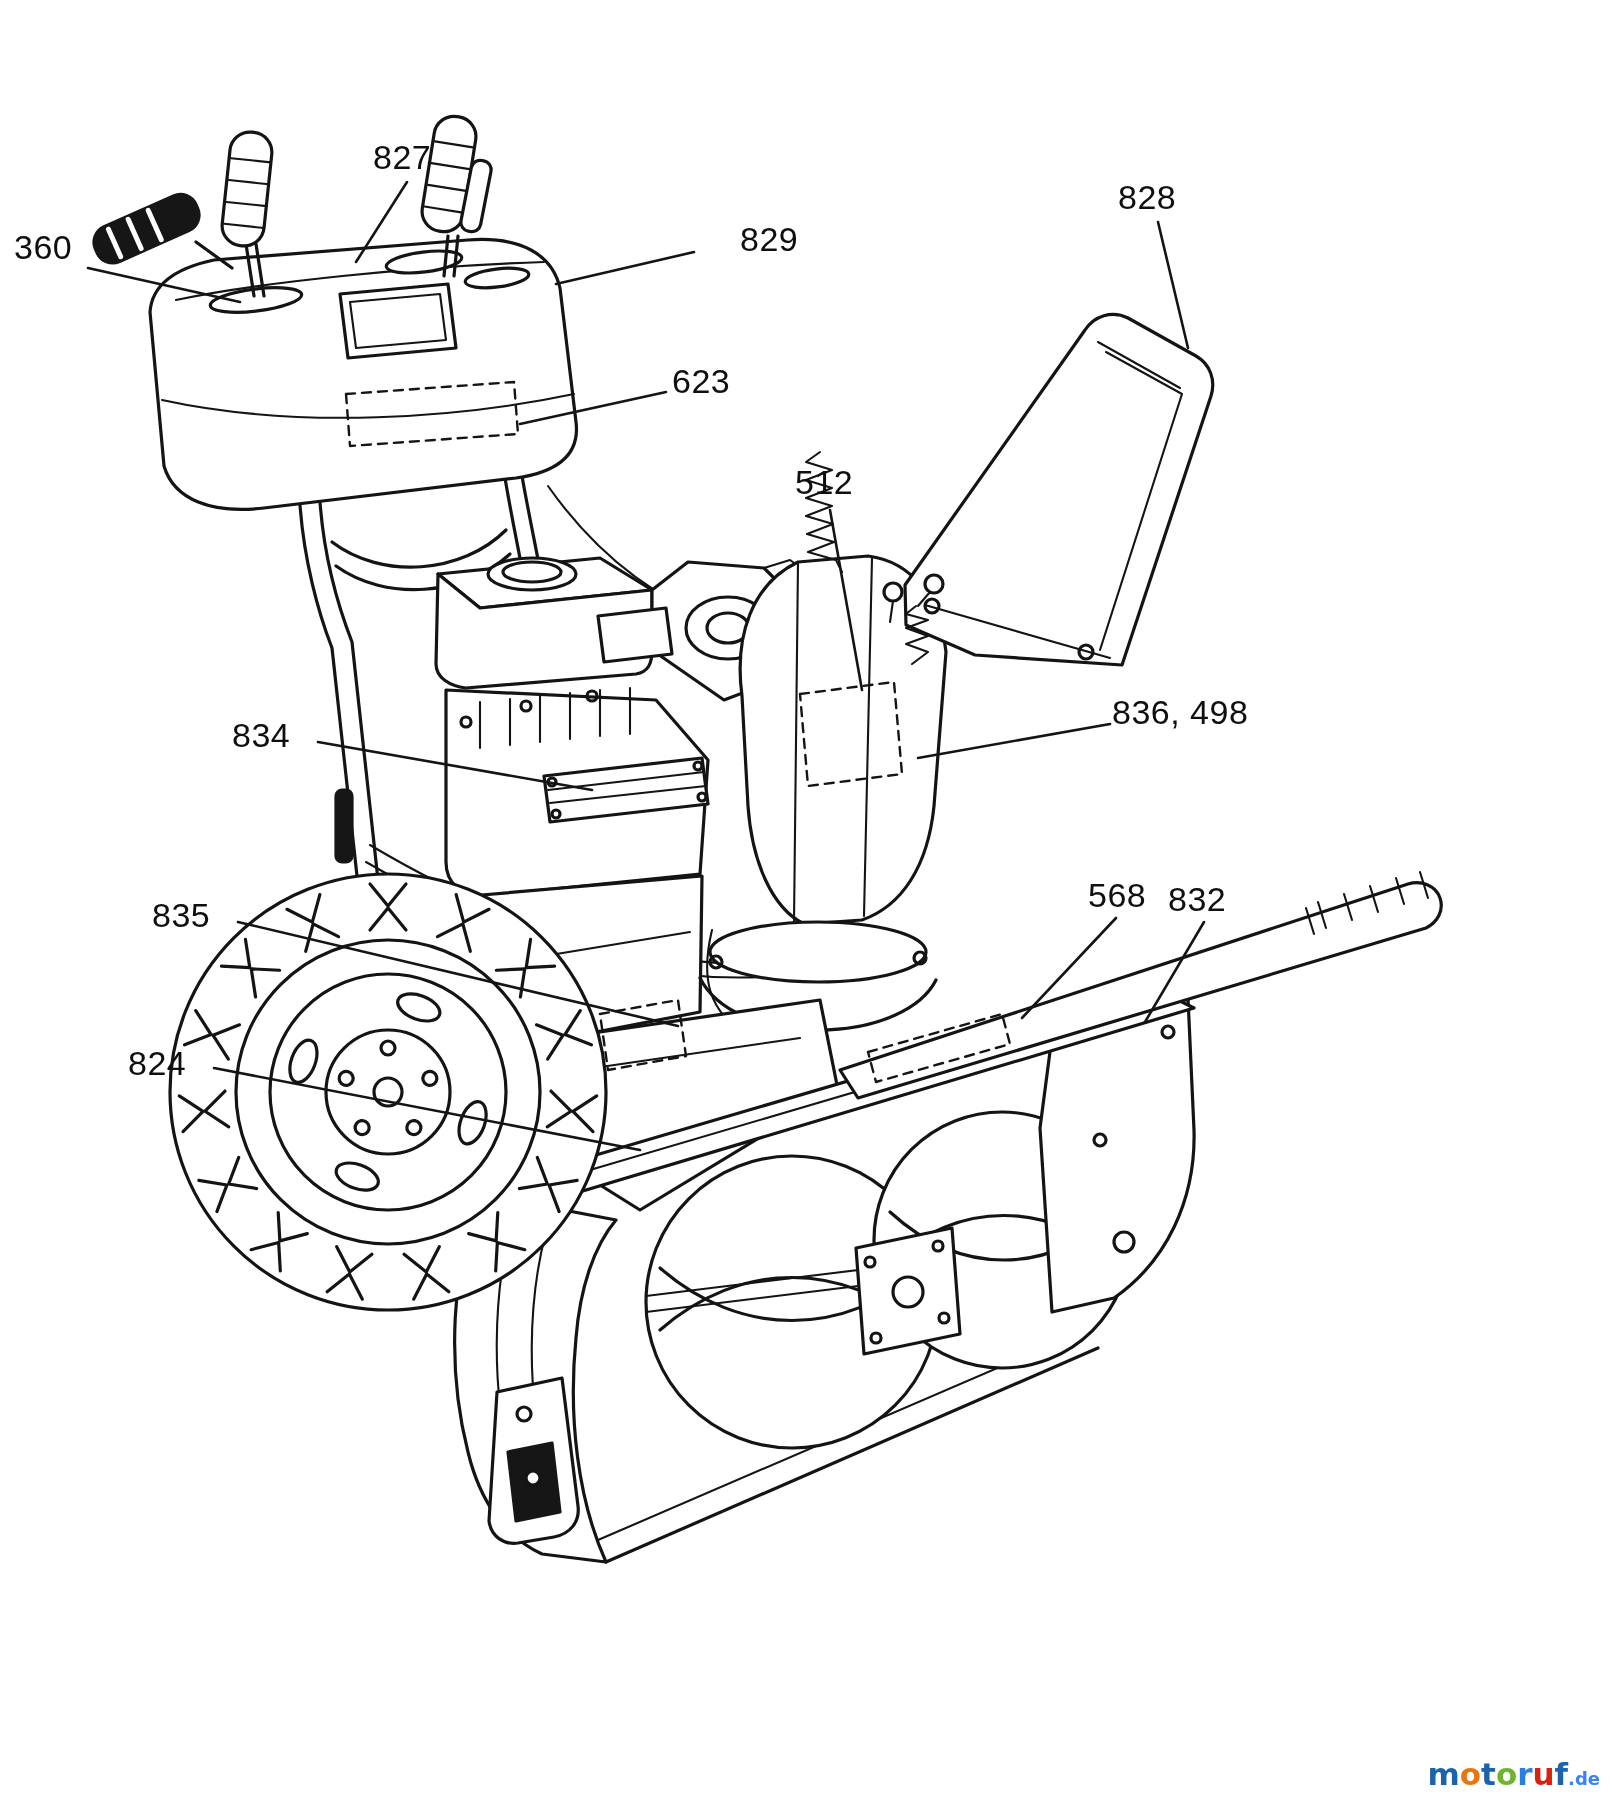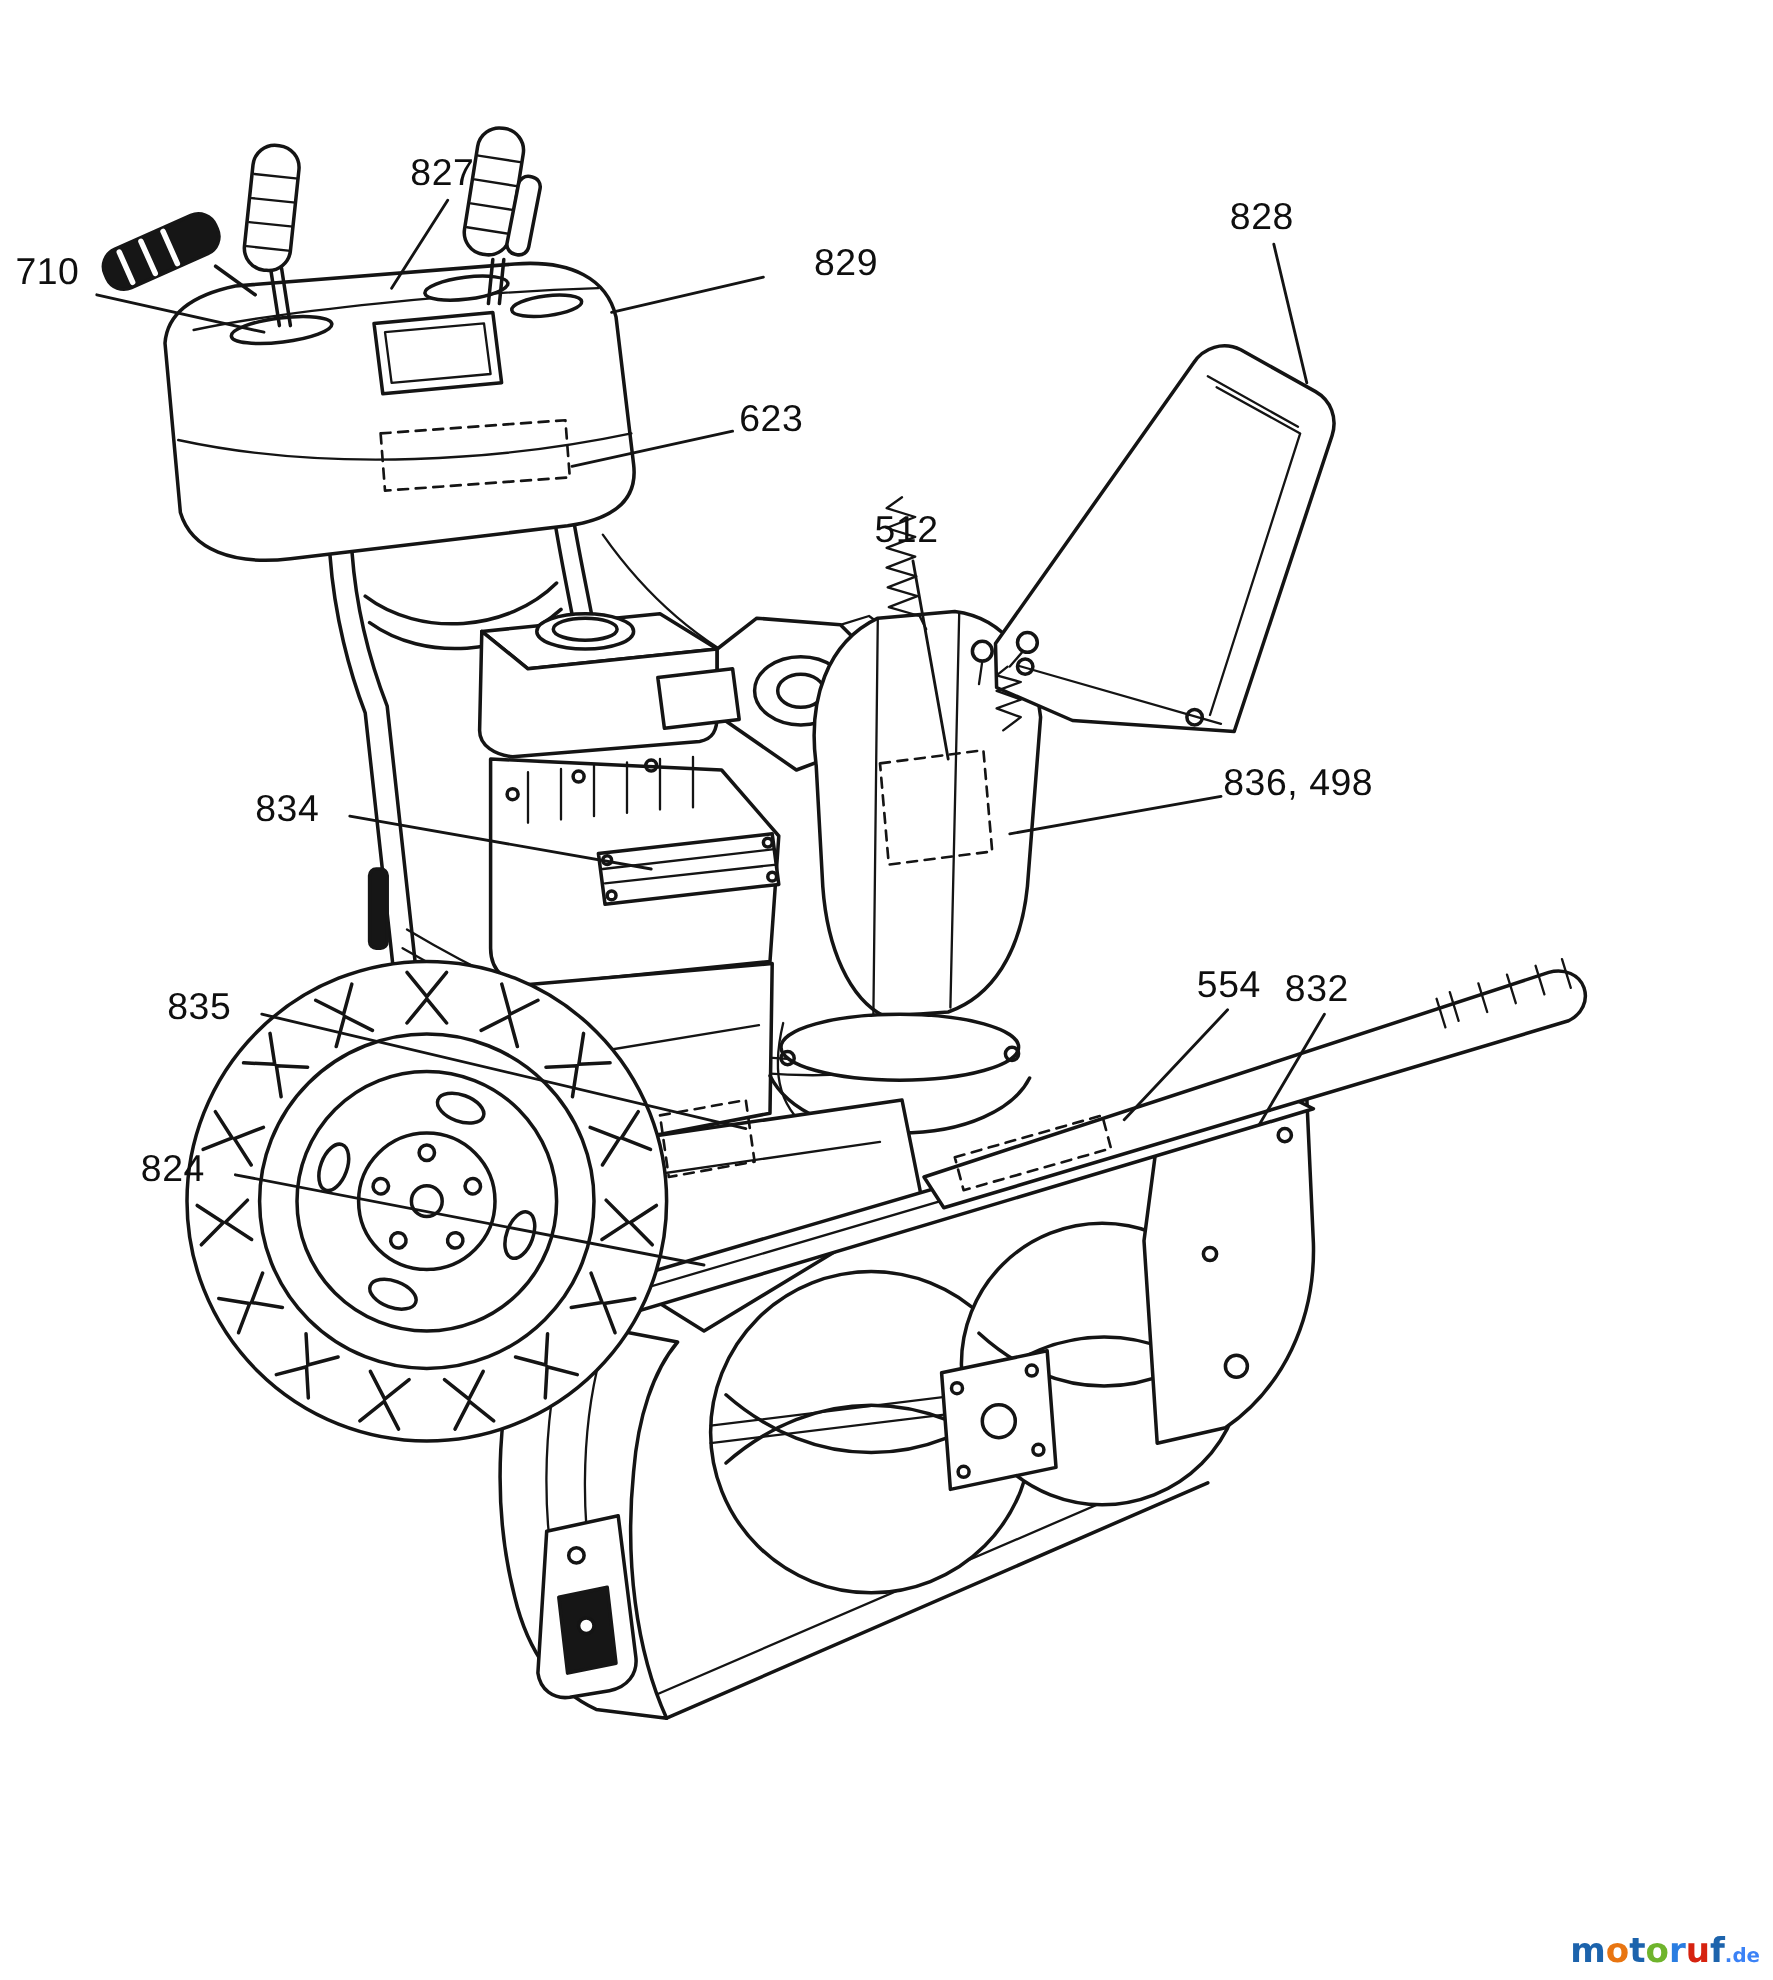--- a/index.html
+++ b/index.html
@@ -231,27 +231,27 @@
       <path class="leader" d="M238,922 L678,1026"></path>
       <path class="leader" d="M1116,918 L1022,1018"></path>
       <path class="leader" d="M1204,922 L1145,1022"></path>
       <path class="leader" d="M214,1068 L640,1150"></path>
     </g>
   </svg>
 
   <div class="callout" style="left:373px;top:138px">827</div>
   <div class="callout" style="left:1118px;top:178px">828</div>
   <div class="callout" style="left:740px;top:220px">829</div>
-  <div class="callout" style="left:14px;top:228px">710</div>
+  <div class="callout" style="left:14px;top:228px">360</div>
   <div class="callout" style="left:672px;top:362px">623</div>
   <div class="callout" style="left:795px;top:463px">512</div>
   <div class="callout" style="left:1112px;top:693px">836, 498</div>
   <div class="callout" style="left:232px;top:716px">834</div>
   <div class="callout" style="left:152px;top:896px">835</div>
-  <div class="callout" style="left:1088px;top:876px">554</div>
+  <div class="callout" style="left:1088px;top:876px">568</div>
   <div class="callout" style="left:1168px;top:880px">832</div>
   <div class="callout" style="left:128px;top:1044px">824</div>
 
   <div class="logo">
     <span style="color: rgb(28, 99, 172);">m</span><span style="color: rgb(232, 117, 17);">o</span><span style="color: rgb(28, 99, 172);">t</span><span style="color: rgb(111, 180, 44);">o</span><span style="color: rgb(42, 125, 225);">r</span><span style="color: rgb(214, 35, 16);">u</span><span style="color: rgb(28, 99, 172);">f</span><span class="tld" style="color: #3b82f6;">.de</span>
   </div>
 
 </div>
 
 </body></html>

